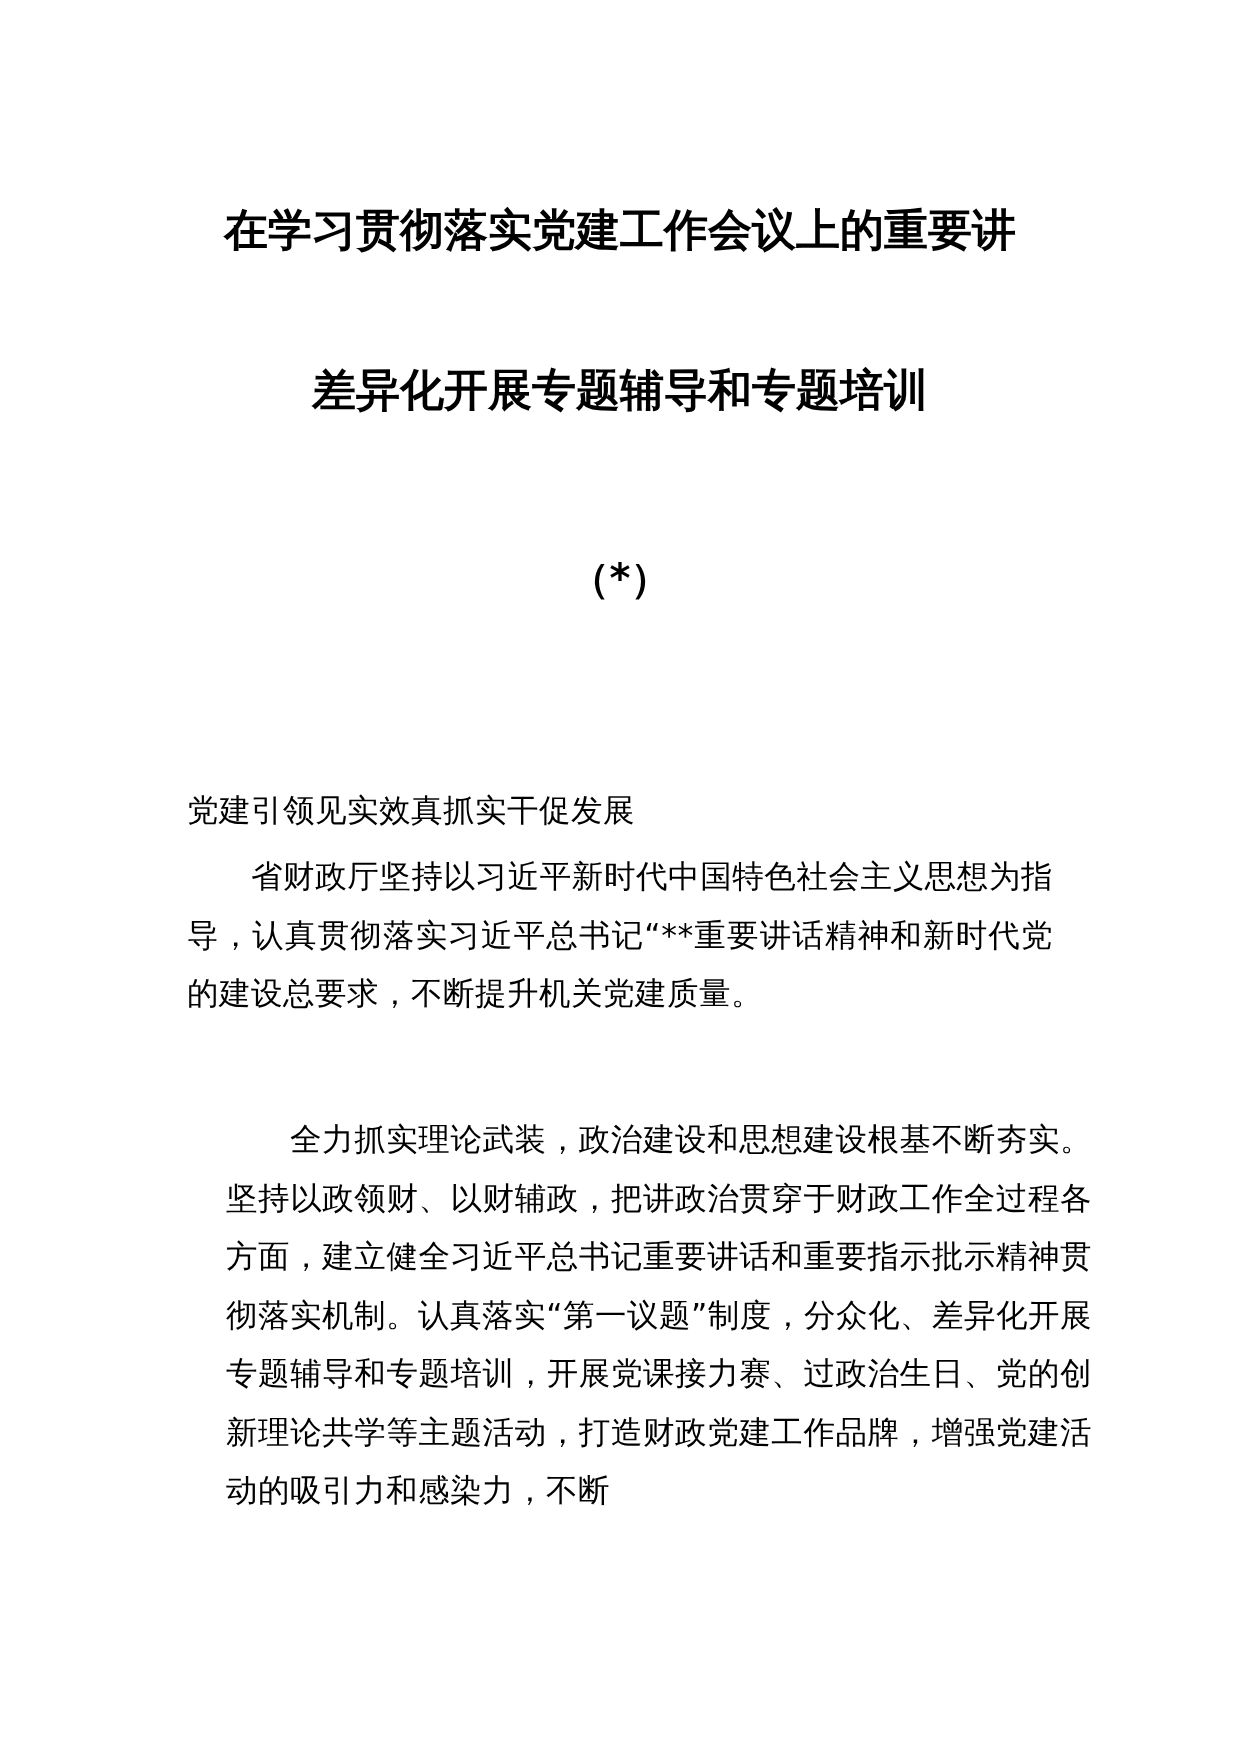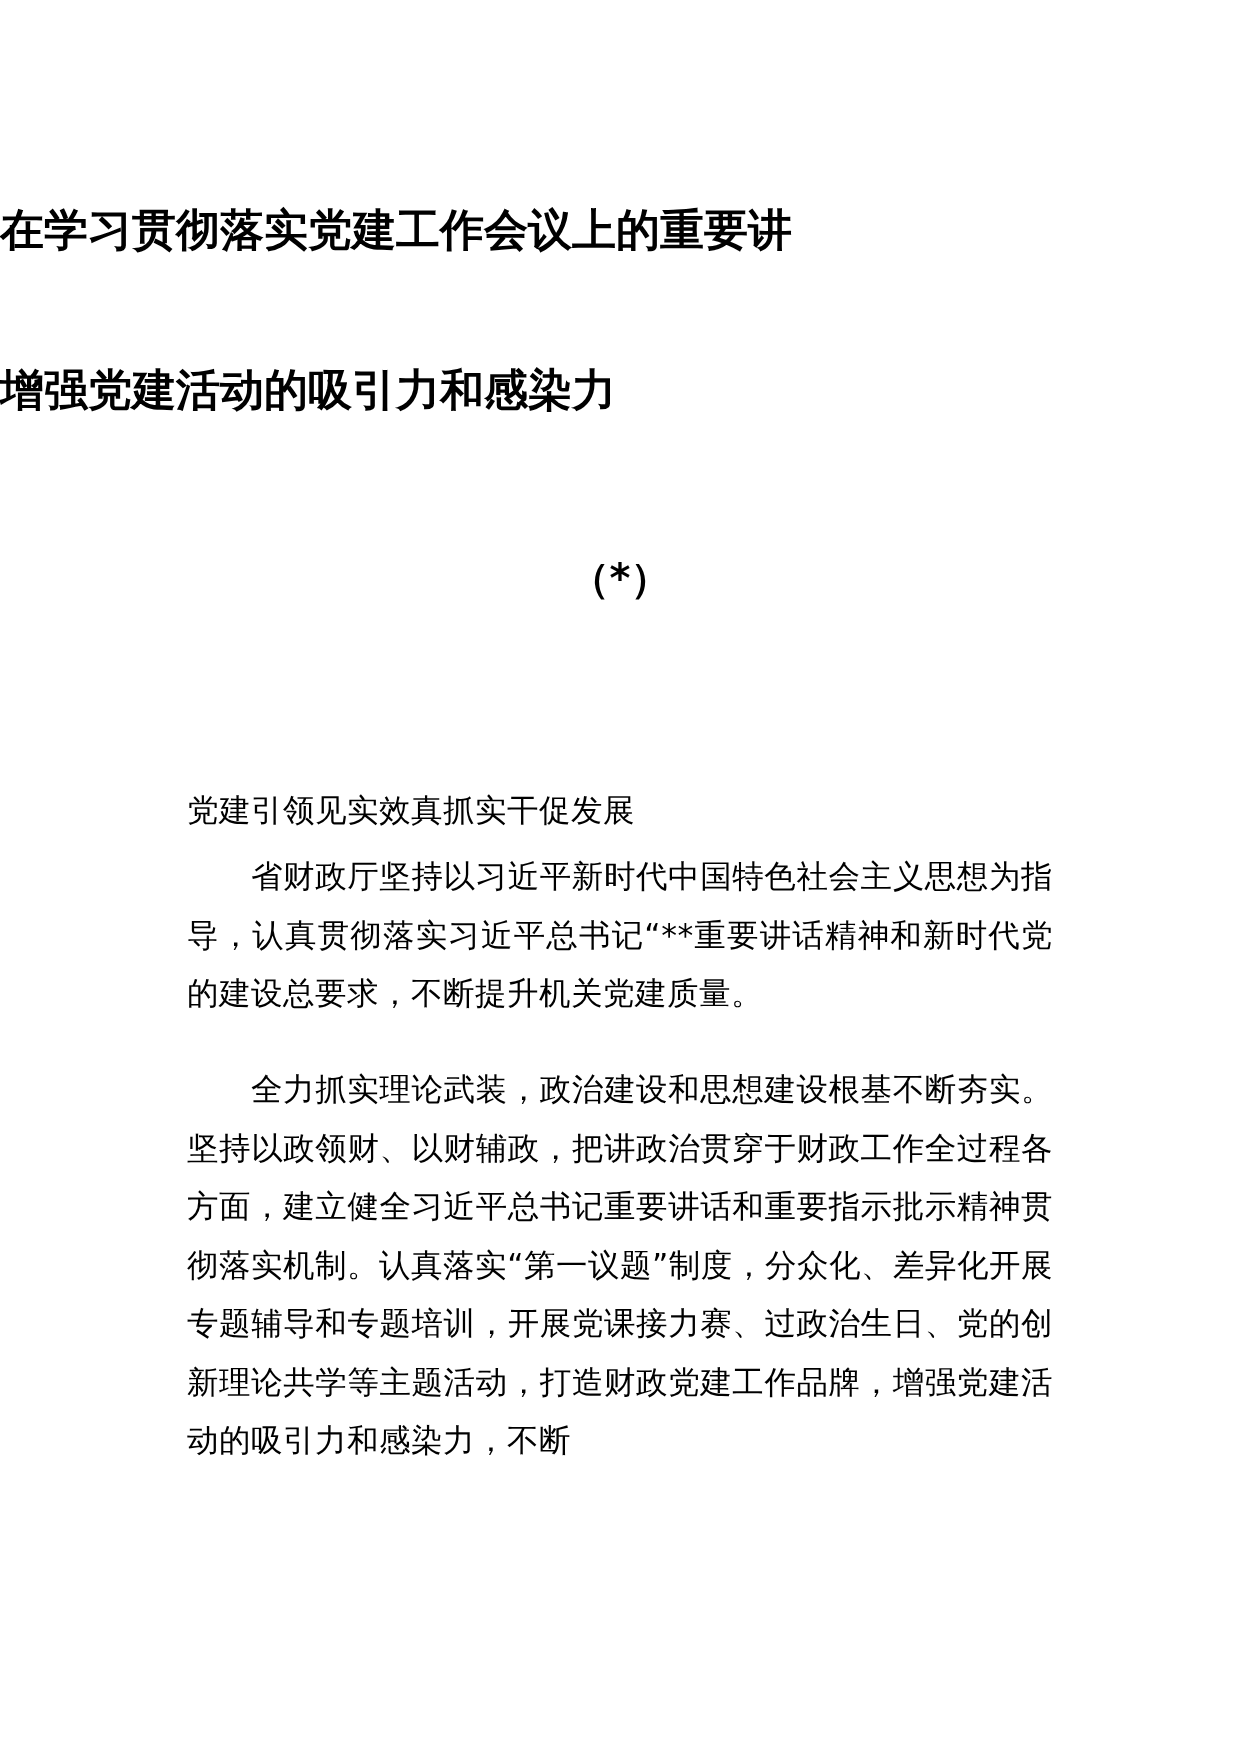--- a/index.html
+++ b/index.html
@@ -2,42 +2,42 @@
 <html><head>
 <meta charset="utf-8">
 <style>
   html, body { margin: 0; padding: 0; }
   body {
     width: 1240px; height: 1754px; background: #ffffff; position: relative; overflow: hidden;
     font-family: "DejaVu Sans", sans-serif; color: #000;
   }
   .page { position: absolute; left: 0; top: 0; width: 1240px; height: 1754px; }
   .title-line {
-    position: absolute; left: 0; width: 1240px; text-align: left;
+    position: absolute; left: 0; width: 1240px; text-align: center;
     font-size: 44px; font-weight: bold; line-height: 60px; letter-spacing: 0px;
   }
   .t1 { top: 200px; }
   .t2 { top: 360px; }
   .subtitle {
     position: absolute; left: 0; width: 1240px; text-align: center;
     top: 548px; font-size: 40px; line-height: 60px; font-weight: bold;
   }
   .body-text {
     position: absolute; left: 187px; width: 866px;
     font-size: 31.5px; line-height: 58.5px; letter-spacing: 0.5px;
   }
   .heading-line { top: 781px; }
   .para1 { top: 847px; text-indent: 64px; text-align: justify; }
-  .para2 { top: 1060px; text-indent: 64px; text-align: justify; }
+  .para2 { top: 1110px; text-indent: 64px; text-align: justify; margin-left: 39px; }
   p { margin: 0; }
 </style>
 </head>
 <body>
 
 <div class="page">
   <div class="title-line t1">在学习贯彻落实党建工作会议上的重要讲</div>
-  <div class="title-line t2">增强党建活动的吸引力和感染力</div>
+  <div class="title-line t2">差异化开展专题辅导和专题培训</div>
   <div class="subtitle">（*）</div>
 
   <div class="body-text heading-line">党建引领见实效真抓实干促发展</div>
   <p class="body-text para1">省财政厅坚持以习近平新时代中国特色社会主义思想为指导，认真贯彻落实习近平总书记“**重要讲话精神和新时代党的建设总要求，不断提升机关党建质量。</p>
   <p class="body-text para2">全力抓实理论武装，政治建设和思想建设根基不断夯实。坚持以政领财、以财辅政，把讲政治贯穿于财政工作全过程各方面，建立健全习近平总书记重要讲话和重要指示批示精神贯彻落实机制。认真落实“第一议题”制度，分众化、差异化开展专题辅导和专题培训，开展党课接力赛、过政治生日、党的创新理论共学等主题活动，打造财政党建工作品牌，增强党建活动的吸引力和感染力，不断</p>
 </div>
 
 </body></html>

